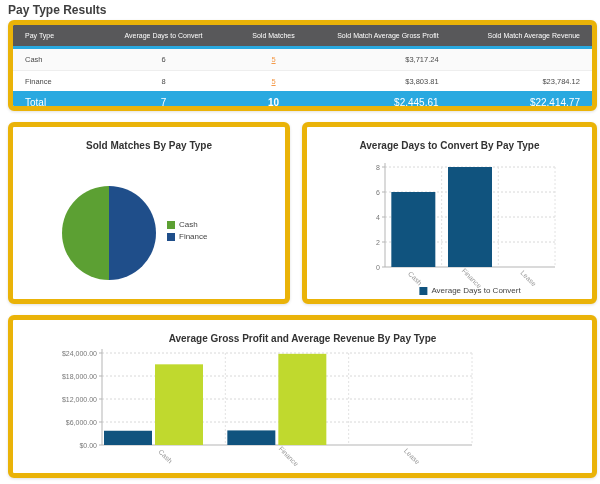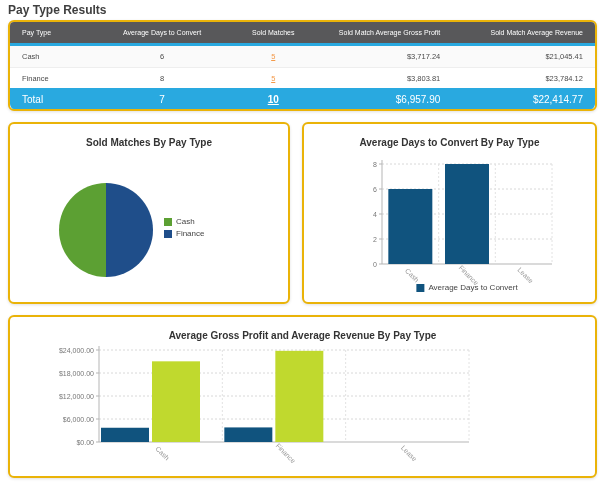--- a/index.html
+++ b/index.html
@@ -1,20 +1,20 @@
 <!DOCTYPE html>
 <html><head>
 <meta charset="utf-8">
 <style>
   * { margin:0; padding:0; box-sizing:border-box; }
   html,body { width:600px; height:484px; background:#ffffff; font-family:"Liberation Sans", sans-serif; position:relative; overflow:hidden; }
 
   .page-title { position:absolute; left:8px; top:3px; font-size:12px; font-weight:bold; color:#3f3f3f; }
 
-  .card { position:absolute; background:#fff; border:2px solid #eab308; border-radius:6px; box-shadow:0 1px 3px rgba(0,0,0,0.12); overflow:hidden; }
+  .card { position:absolute; background:#fff; border:5px solid #eab308; border-radius:6px; box-shadow:0 1px 3px rgba(0,0,0,0.12); overflow:hidden; }
 
   
   .table-card { left:8px; top:20px; width:589px; height:91px; }
   .t-row { display:flex; align-items:center; width:100%; }
   .t-head { height:24px; background:#58585a; color:#fff; font-size:7px; border-bottom:3px solid #29a9e0; }
   .t-data { height:21px; font-size:7.5px; color:#4a4a4a; background:#fff; }
   .t-data.odd { background:#fafafa; }
   .t-data + .t-data { border-top:1px solid #eeeeee; }
   .t-total { height:22px; background:#29a9e0; color:#fff; font-size:10px; border-radius:0 0 6px 6px; }
   .c1 { width:15%; text-align:left; padding-left:12px; }
@@ -55,36 +55,35 @@
     <div class="c3">Sold Matches</div>
     <div class="c4">Sold Match Average Gross Profit</div>
     <div class="c5">Sold Match Average Revenue</div>
   </div>
 
   <div class="t-row t-data odd">
     <div class="c1">Cash</div>
     <div class="c2">6</div>
     <div class="c3"><a class="sold-link">5</a></div>
     <div class="c4">$3,717.24</div>
-    <div class="c5">$21,045.41</div>
   </div>
 
   <div class="t-row t-data">
     <div class="c1">Finance</div>
     <div class="c2">8</div>
     <div class="c3"><a class="sold-link">5</a></div>
     <div class="c4">$3,803.81</div>
     <div class="c5">$23,784.12</div>
   </div>
 
   <div class="t-row t-total">
     <div class="c1">Total</div>
     <div class="c2">7</div>
     <div class="c3"><a class="total-link">10</a></div>
-    <div class="c4">$6,957.90</div>
+    <div class="c4">$2,445.61</div>
     <div class="c5">$22,414.77</div>
   </div>
 </div>
 
 <div class="card pie-card">
   <div class="chart-title">Sold Matches By Pay Type</div>
   <svg id="pie-svg" class="chart" width="282" height="182">
       <path d="M 96 106 L 96 59 A 47 47 0 0 0 95.99999999999999 153 Z" fill="#5ca033"></path>
       <path d="M 96 106 L 95.99999999999999 153 A 47 47 0 0 0 96.00000000000001 59 Z" fill="#1f4e8a"></path>
     </svg>

